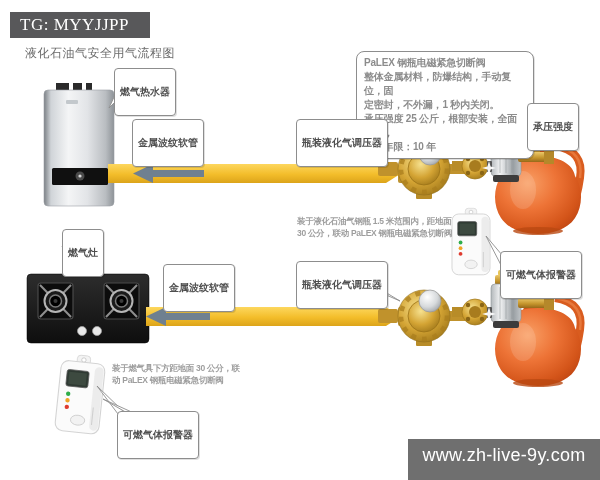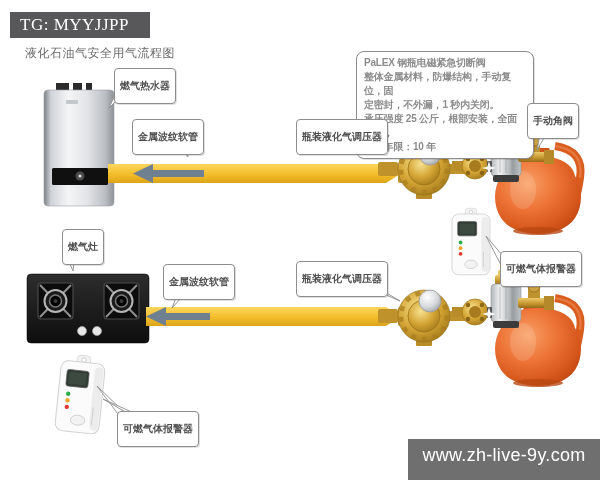--- a/index.html
+++ b/index.html
@@ -17,21 +17,21 @@
     font-size:17px;line-height:26px;padding-left:10px;letter-spacing:.5px;font-family:Liberation Serif, serif;
   }
   .diagram-title{
     position:absolute;left:25px;top:45px;
     font-size:12px;font-weight:normal;color:#6b6b6b;letter-spacing:.5px;
   }
   .bubble{
     position:absolute;display:inline-block;white-space:nowrap;
     background:#fff;border:1px solid #8d8d8d;border-radius:4px;
     font-size:10px;font-weight:bold;color:#4f4f4f;
-    padding:10px 5px;box-shadow:1px 1px 0 rgba(0,0,0,.12);
+    padding:16px 5px;box-shadow:1px 1px 0 rgba(0,0,0,.12);
     z-index:5;
   }
   .bubble.big{
     white-space:pre-line;border-radius:8px;
     font-size:10px;line-height:1.4;color:#8c8c8c;
     padding:4px 7px;letter-spacing:-.2px;
   }
   .note{
     position:absolute;white-space:pre-line;
     font-size:8.5px;font-weight:bold;color:#9e9e9e;
@@ -247,28 +247,32 @@
 
 <div class="tg-badge">TG: MYYJJPP</div>
 <div class="diagram-title">液化石油气安全用气流程图</div>
 
 <div class="bubble" style="left:114px;top:68px">燃气热水器</div>
 <div class="bubble big" style="left:356px;top:51px;width:162px">PaLEX 钢瓶电磁紧急切断阀
 整体金属材料，防爆结构，手动复位，固
 定密封，不外漏，1 秒内关闭。
 承压强度 25 公斤，根部安装，全面保护，
 使用年限：10 年</div>
-<div class="bubble" style="left:527px;top:103px">手动角阀</div>
+<div class="bubble" style="left:527px;top:103px">承压强度</div>
 <div class="bubble" style="left:132px;top:119px">金属波纹软管</div>
 <div class="bubble" style="left:296px;top:119px">瓶装液化气调压器</div>
 
+<div class="note" style="left:297px;top:215px;width:175px">装于液化石油气钢瓶 1.5 米范围内，距地面
+30 公分，联动 PaLEX 钢瓶电磁紧急切断阀</div>
 <div class="bubble" style="left:500px;top:251px">可燃气体报警器</div>
 
 <div class="bubble" style="left:62px;top:229px">燃气灶</div>
 <div class="bubble" style="left:163px;top:264px">金属波纹软管</div>
 <div class="bubble" style="left:296px;top:261px">瓶装液化气调压器</div>
 
+<div class="note" style="left:112px;top:362px;width:145px">装于燃气具下方距地面 30 公分，联
+动 PaLEX 钢瓶电磁紧急切断阀</div>
 <div class="bubble" style="left:117px;top:411px">可燃气体报警器</div>
 
 
 <div class="website-banner">www.zh-live-9y.com</div>
 
 </div>
 
 </body></html>

